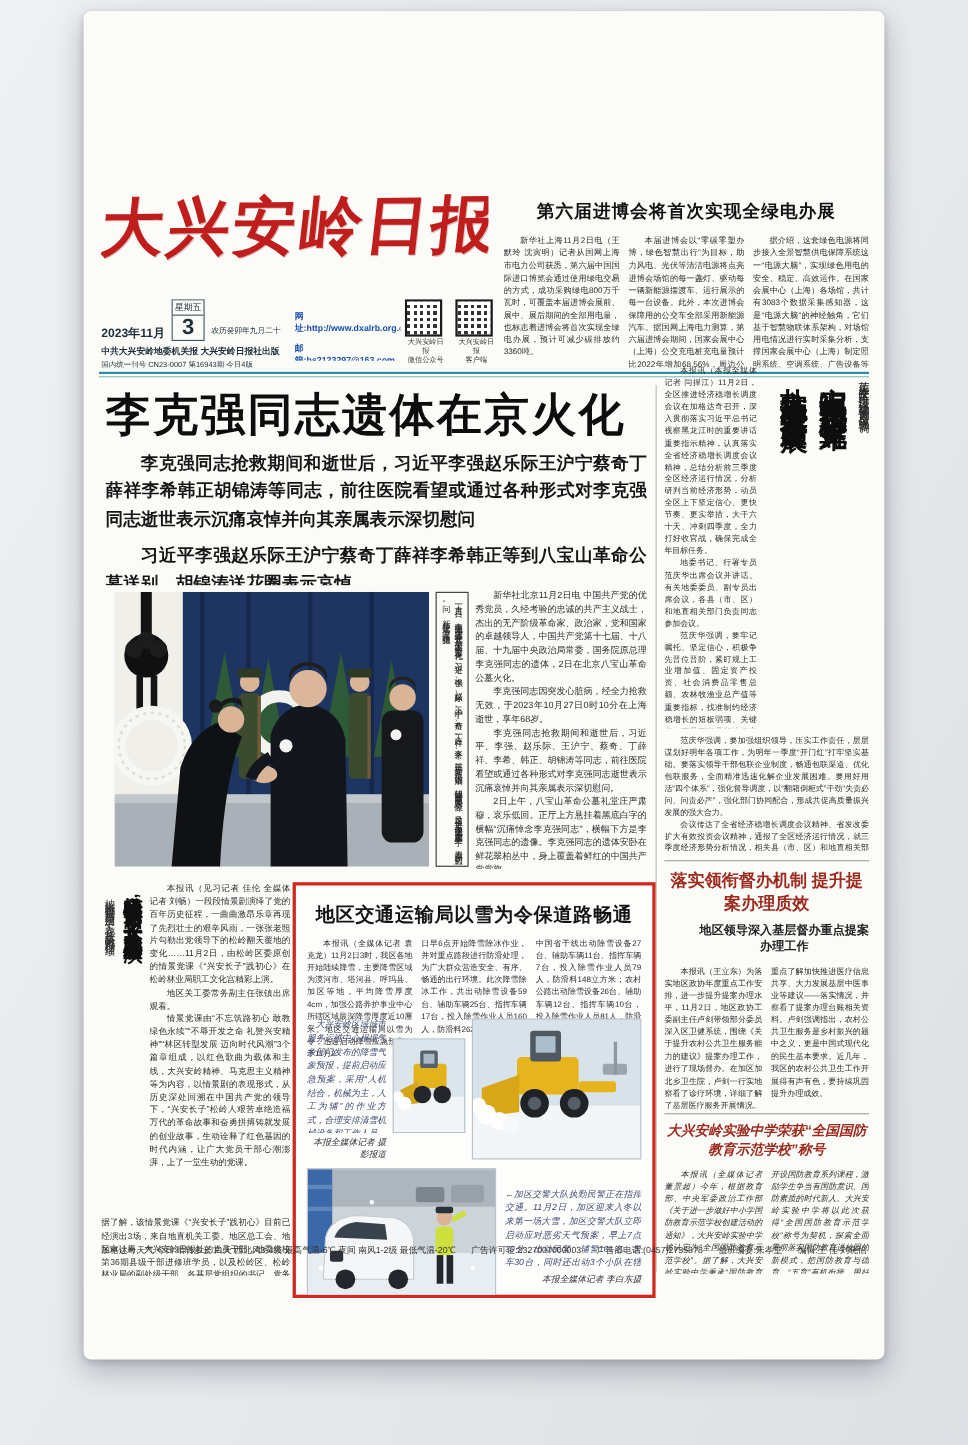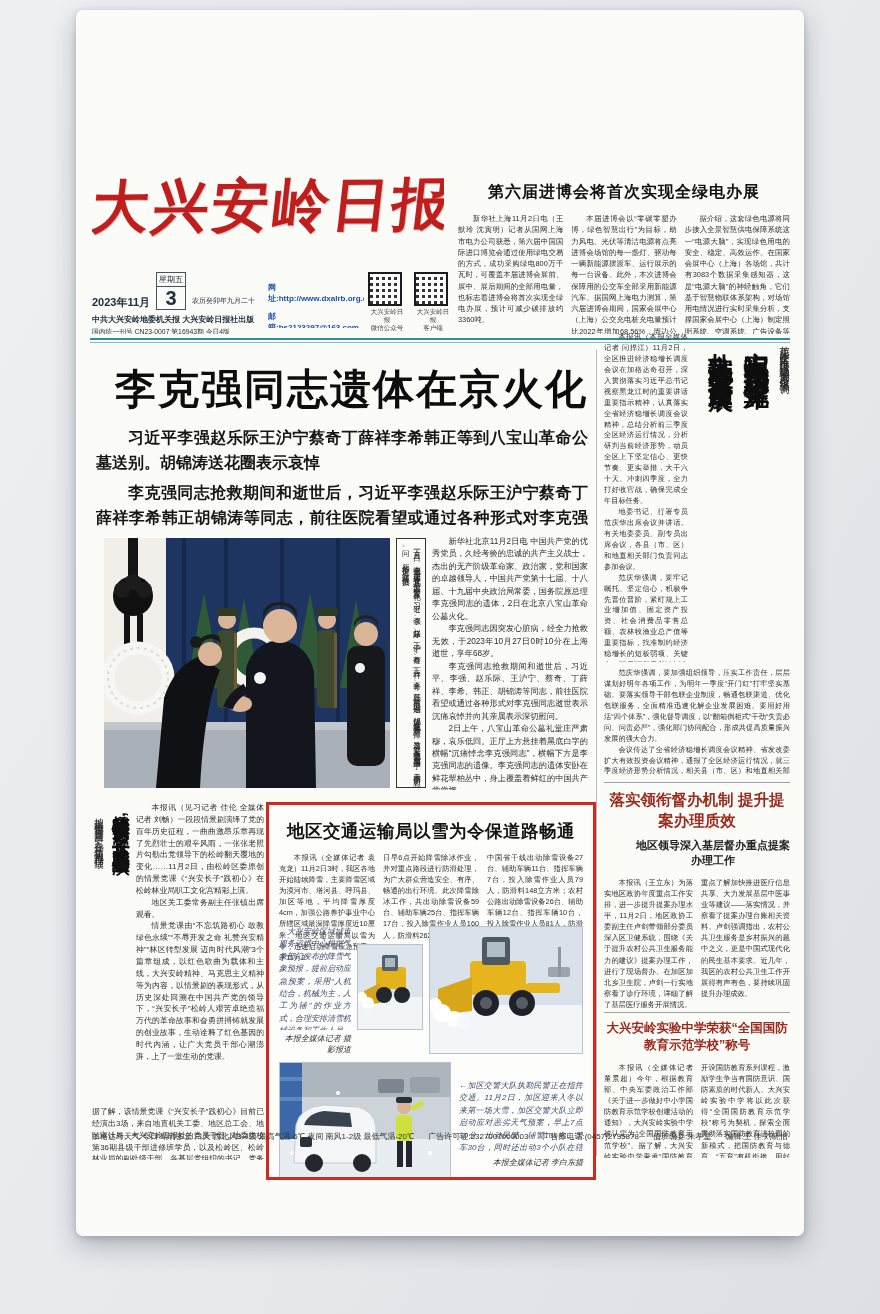--- a/index.html
+++ b/index.html
@@ -36,21 +36,21 @@
   .day-box .wk { font-size:8px; border-bottom:1px solid #44535e; display:block; padding:1px 0; }
   .day-box .dy { font-size:20px; font-weight:bold; display:block; line-height:1.1; }
   .qr { width:34px; height:34px; background:
         repeating-linear-gradient(0deg,#1b1b1b 0 3px,#fff 3px 6px),
         repeating-linear-gradient(90deg,#1b1b1b 0 3px,#fff 3px 6px);
         background-blend-mode:screen; border:2px solid #1b1b1b; }
   .qr-cap { font-size:6.5px; color:#3a3a3a; text-align:center; line-height:1.25; margin-top:2px; white-space:pre-line; }
 
   
   .h-top { font-size:16px; font-weight:900; color:#111; text-align:center; letter-spacing:1px; }
-  .h-lead { font-size:41px; font-weight:900; color:#0d0d0d; text-align:right; letter-spacing:2px; white-space:nowrap;margin-top:12px; }
+  .h-lead { font-size:41px; font-weight:900; color:#0d0d0d; text-align:left; letter-spacing:2px; white-space:nowrap; }
   .subhead { font-size:16px; font-weight:800; color:#161616; line-height:1.58; text-align:justify; }
   .subhead.ind { text-indent:2em; }
   .h-red { color:#9c2a1e; font-weight:900; text-align:center; }
   .h-sub-center { font-size:11px; font-weight:800; color:#222; text-align:center; }
 
   
   .vhead-wrap { display:flex; flex-direction:row-reverse; align-items:flex-start; gap:7px; }
   .v-kicker { font-size:10px; color:#222; letter-spacing:2px; line-height:1.2; padding-top:6px; }
   .v-big { font-size:25px; font-weight:900; color:#0e0e0e; letter-spacing:3px; line-height:1.15; }
 
@@ -122,22 +122,22 @@
         <div class="small-text" style="font-size:7.4px; text-indent:2em;">据介绍，这套绿色电源将同步接入全景智慧供电保障系统这一“电源大脑”，实现绿色用电的安全、稳定、高效运作。在国家会展中心（上海）各场馆，共计有3083个数据采集感知器，这是“电源大脑”的神经触角，它们基于智慧物联体系架构，对场馆用电情况进行实时采集分析，支撑国家会展中心（上海）制定照明系统、空调系统、广告设备等一系列节能策略，提升场馆绿色节能管理水平。</div>
       </div>
     </div>
 
     <div class="abs teal-rule" style="left:14px; top:328px; width:700px; height:5px;"></div>
 
     <div class="abs divider-v" style="left:520px; top:340px; height:806px;"></div>
 
     <div class="abs" style="left:20px; top:340px; width:492px; height:182px;">
       <div class="h-lead">李克强同志遗体在京火化</div>
+      <div class="subhead ind" style="margin-top:4px;">李克强同志抢救期间和逝世后，习近平李强赵乐际王沪宁蔡奇丁薛祥李希韩正胡锦涛等同志，前往医院看望或通过各种形式对李克强同志逝世表示沉痛哀悼并向其亲属表示深切慰问</div>
       <div class="subhead ind" style="margin-top:8px;">习近平李强赵乐际王沪宁蔡奇丁薛祥李希韩正等到八宝山革命公墓送别。胡锦涛送花圈表示哀悼</div>
-      <div class="subhead ind" style="margin-top:4px;">李克强同志抢救期间和逝世后，习近平李强赵乐际王沪宁蔡奇丁薛祥李希韩正胡锦涛等同志，前往医院看望或通过各种形式对李克强同志逝世表示沉痛哀悼并向其亲属表示深切慰问</div>
     </div>
 
     <div class="abs" style="left:28px; top:528px; width:286px; height:250px;">
       <svg width="286" height="250" viewBox="0 0 286 250">
         <rect width="286" height="250" fill="#e8e7e2"></rect>
         <rect x="62" y="0" width="224" height="195" fill="#1d3560"></rect>
         <rect x="78" y="0" width="4" height="195" fill="#16294c"></rect>
         <rect x="120" y="0" width="4" height="195" fill="#16294c"></rect>
         <rect x="176" y="0" width="4" height="195" fill="#16294c"></rect>
         <rect x="232" y="0" width="4" height="195" fill="#16294c"></rect>
@@ -338,21 +338,21 @@
       <div class="h-red" style="font-size:15.5px;">落实领衔督办机制 提升提案办理质效</div>
       <div class="h-sub-center" style="margin-top:6px;margin-left:32px;">地区领导深入基层督办重点提案办理工作</div>
       <div class="col-flex" style="margin-top:9px; height:158px;">
         <div class="small-text" style="font-size:7.3px; text-indent:2em;">本报讯（王立东）为落实地区政协年度重点工作安排，进一步提升提案办理水平，11月2日，地区政协工委副主任卢剑带领部分委员深入区卫健系统，围绕《关于提升农村公共卫生服务能力的建议》提案办理工作，进行了现场督办。在加区加北乡卫生院，卢剑一行实地察看了诊疗环境，详细了解了基层医疗服务开展情况。</div>
         <div class="small-text" style="font-size:7.3px;">重点了解加快推进医疗信息共享、大力发展基层中医事业等建议——落实情况，并察看了提案办理台账相关资料。卢剑强调指出，农村公共卫生服务是乡村振兴的题中之义，更是中国式现代化的民生基本要求。近几年，我区的农村公共卫生工作开展得有声有色，要持续巩固提升办理成效。</div>
       </div>
     </div>
 
     <div class="abs divider-h" style="left:528px; top:1002px; width:186px;"></div>
 
-    <div class="abs" style="left:528px; top:1010px; width:186px; height:138px;">
+    <div class="abs" style="left:528px; top:1010px; width:186px; height:138px;font-style:italic;">
       <div class="h-red" style="font-size:12.5px;">大兴安岭实验中学荣获“全国国防教育示范学校”称号</div>
       <div class="col-flex" style="margin-top:8px; height:104px;">
         <div class="small-text" style="font-size:7.3px; text-indent:2em;">本报讯（全媒体记者 董景超）今年，根据教育部、中央军委政治工作部《关于进一步做好中小学国防教育示范学校创建活动的通知》，大兴安岭实验中学被认定为“全国国防教育示范学校”。据了解，大兴安岭实验中学秉承“国防教育从青少年抓起”的理念，持续开展“军地共建”活动，注重社会和家庭、学校融合。</div>
         <div class="small-text" style="font-size:7.3px;">开设国防教育系列课程，激励学生争当有国防意识、国防素质的时代新人。大兴安岭实验中学将以此次获得“全国国防教育示范学校”称号为契机，探索全面贯彻落实国防教育进校园的新模式，把国防教育与德育、“五育”有机衔接，用好方方面面资源，不断提升国防教育质量水平，培育时代新人。</div>
       </div>
     </div>
 
     <div class="abs footer-line" style="left:16px; top:1116px; width:700px; height:20px;">
       <span>加格达奇天气  今日 晴转多云  白天 西北风3-4级 最高气温-6℃  夜间 南风1-2级 最低气温-20℃</span>
       <span>广告许可证:2327007000003</span>

